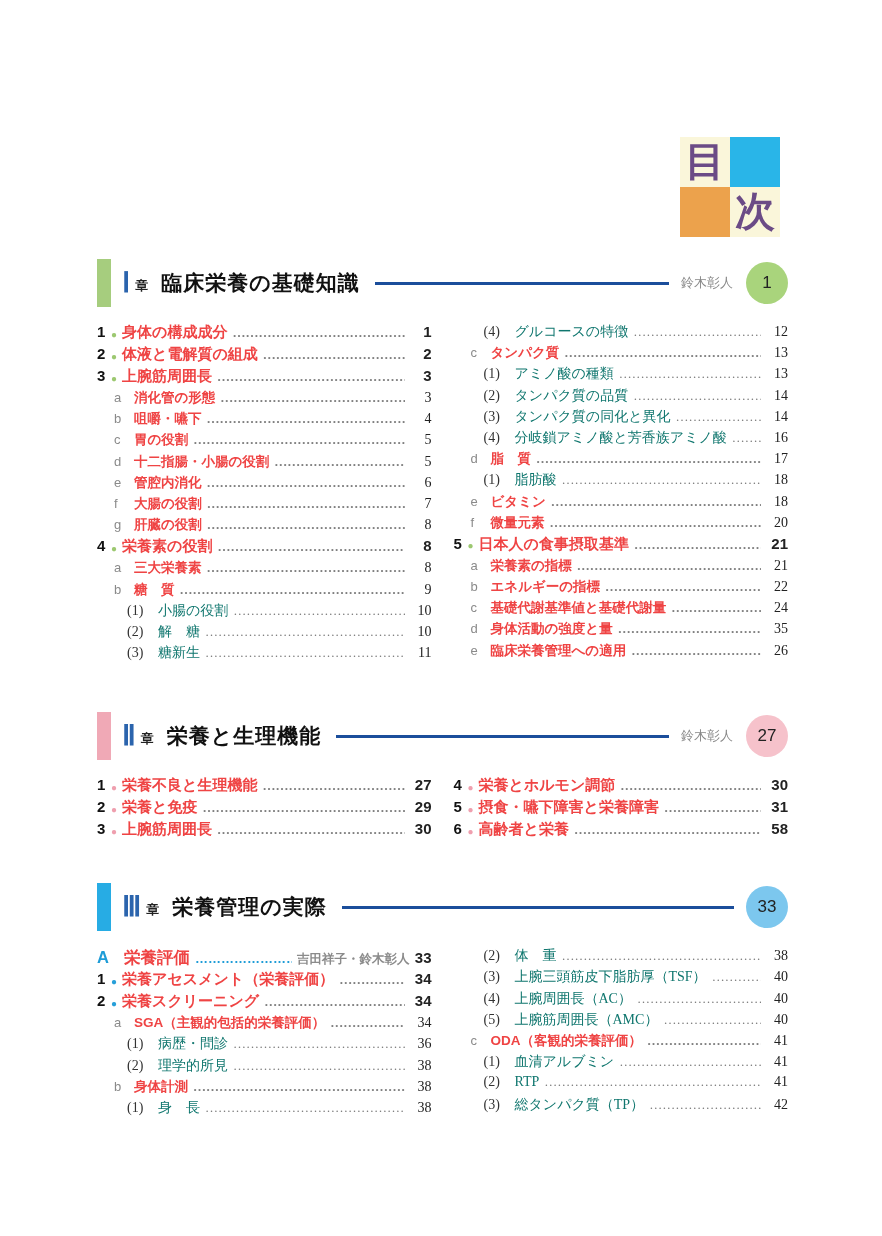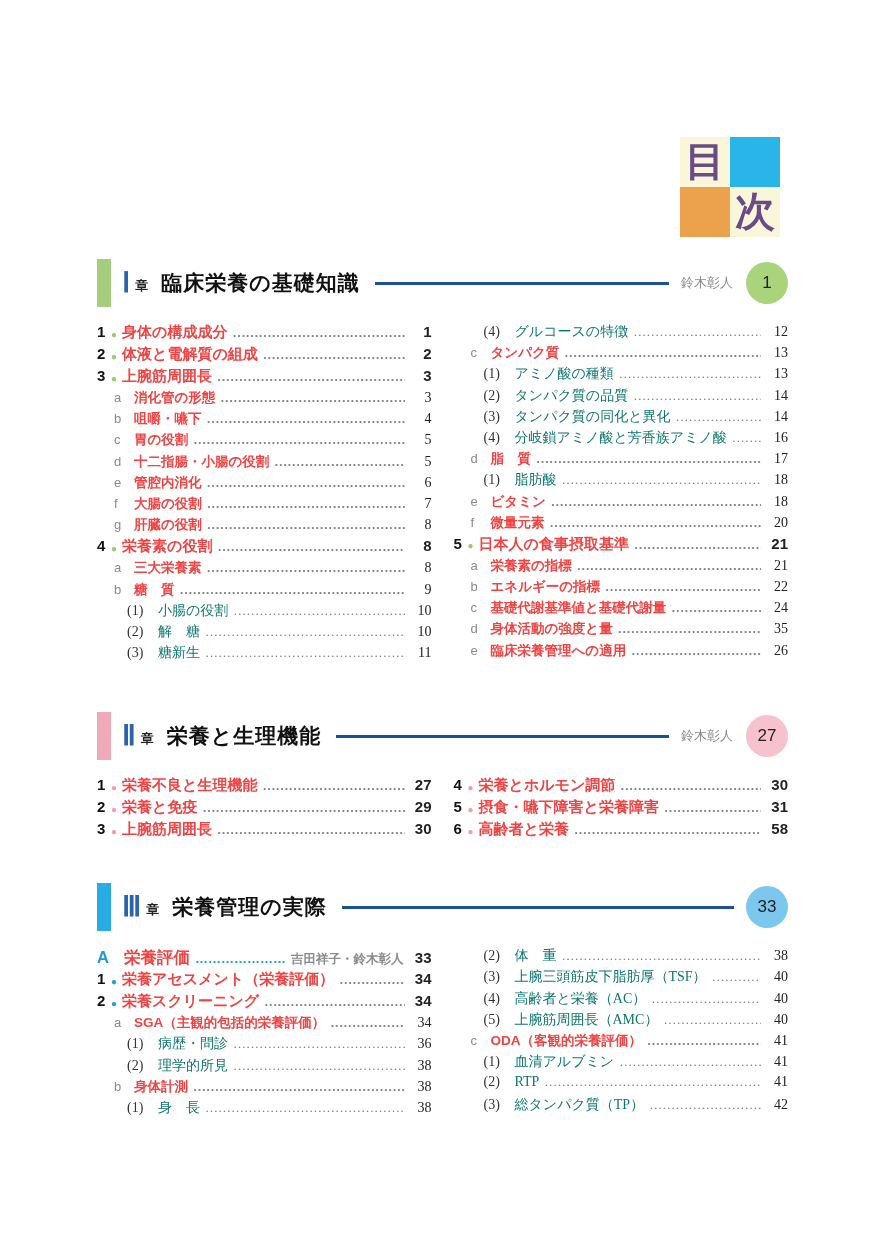--- a/index.html
+++ b/index.html
@@ -56,21 +56,21 @@
   .row .bullet { flex:none; font-size:10px; margin:0 5px 0 1px; align-self:center; }
   .row .title { flex:none; color:#ef4444; }
   .row .leader {
     flex:1; min-width:8px; overflow:hidden; white-space:nowrap;
     color:#7e7e7e; font-size:13px; margin:0 5px; letter-spacing:0;
     font-family:"Liberation Serif", serif;
   }
   .row .page-num { flex:none; min-width:22px; text-align:right; }
   .row .authors {
     flex:none; font-family:"Liberation Serif", serif;
-    font-size:12.5px; color:#8b8b8b; margin-right:6px;
+    font-size:12.5px; color:#8b8b8b; margin-right:0;
   }
   
   .lv-num { font-size:15px; font-weight:bold; height:22px; }
   .lv-num .lbl { width:13px; color:#111; }
   .lv-num .page-num { font-size:15px; color:#222; }
   
   .lv-section { font-size:16.5px; font-weight:bold; height:23px; }
   .lv-section .lbl { width:27px; }
   .lv-section .leader { font-weight:bold; font-family:"Liberation Sans",sans-serif; }
   .lv-section .page-num { font-size:15px; color:#222; }
@@ -445,21 +445,21 @@
               <span class="page-num">38</span>
             </div>
             <div class="row lv-paren">
               <span class="lbl">(3)</span>
               <span class="title">上腕三頭筋皮下脂肪厚（TSF）</span>
               <span class="leader">…………………………………………………………………………………………………………</span>
               <span class="page-num">40</span>
             </div>
             <div class="row lv-paren">
               <span class="lbl">(4)</span>
-              <span class="title">高齢者と栄養（AC）</span>
+              <span class="title">上腕周囲長（AC）</span>
               <span class="leader">…………………………………………………………………………………………………………</span>
               <span class="page-num">40</span>
             </div>
             <div class="row lv-paren">
               <span class="lbl">(5)</span>
               <span class="title">上腕筋周囲長（AMC）</span>
               <span class="leader">…………………………………………………………………………………………………………</span>
               <span class="page-num">40</span>
             </div>
             <div class="row lv-alpha">

